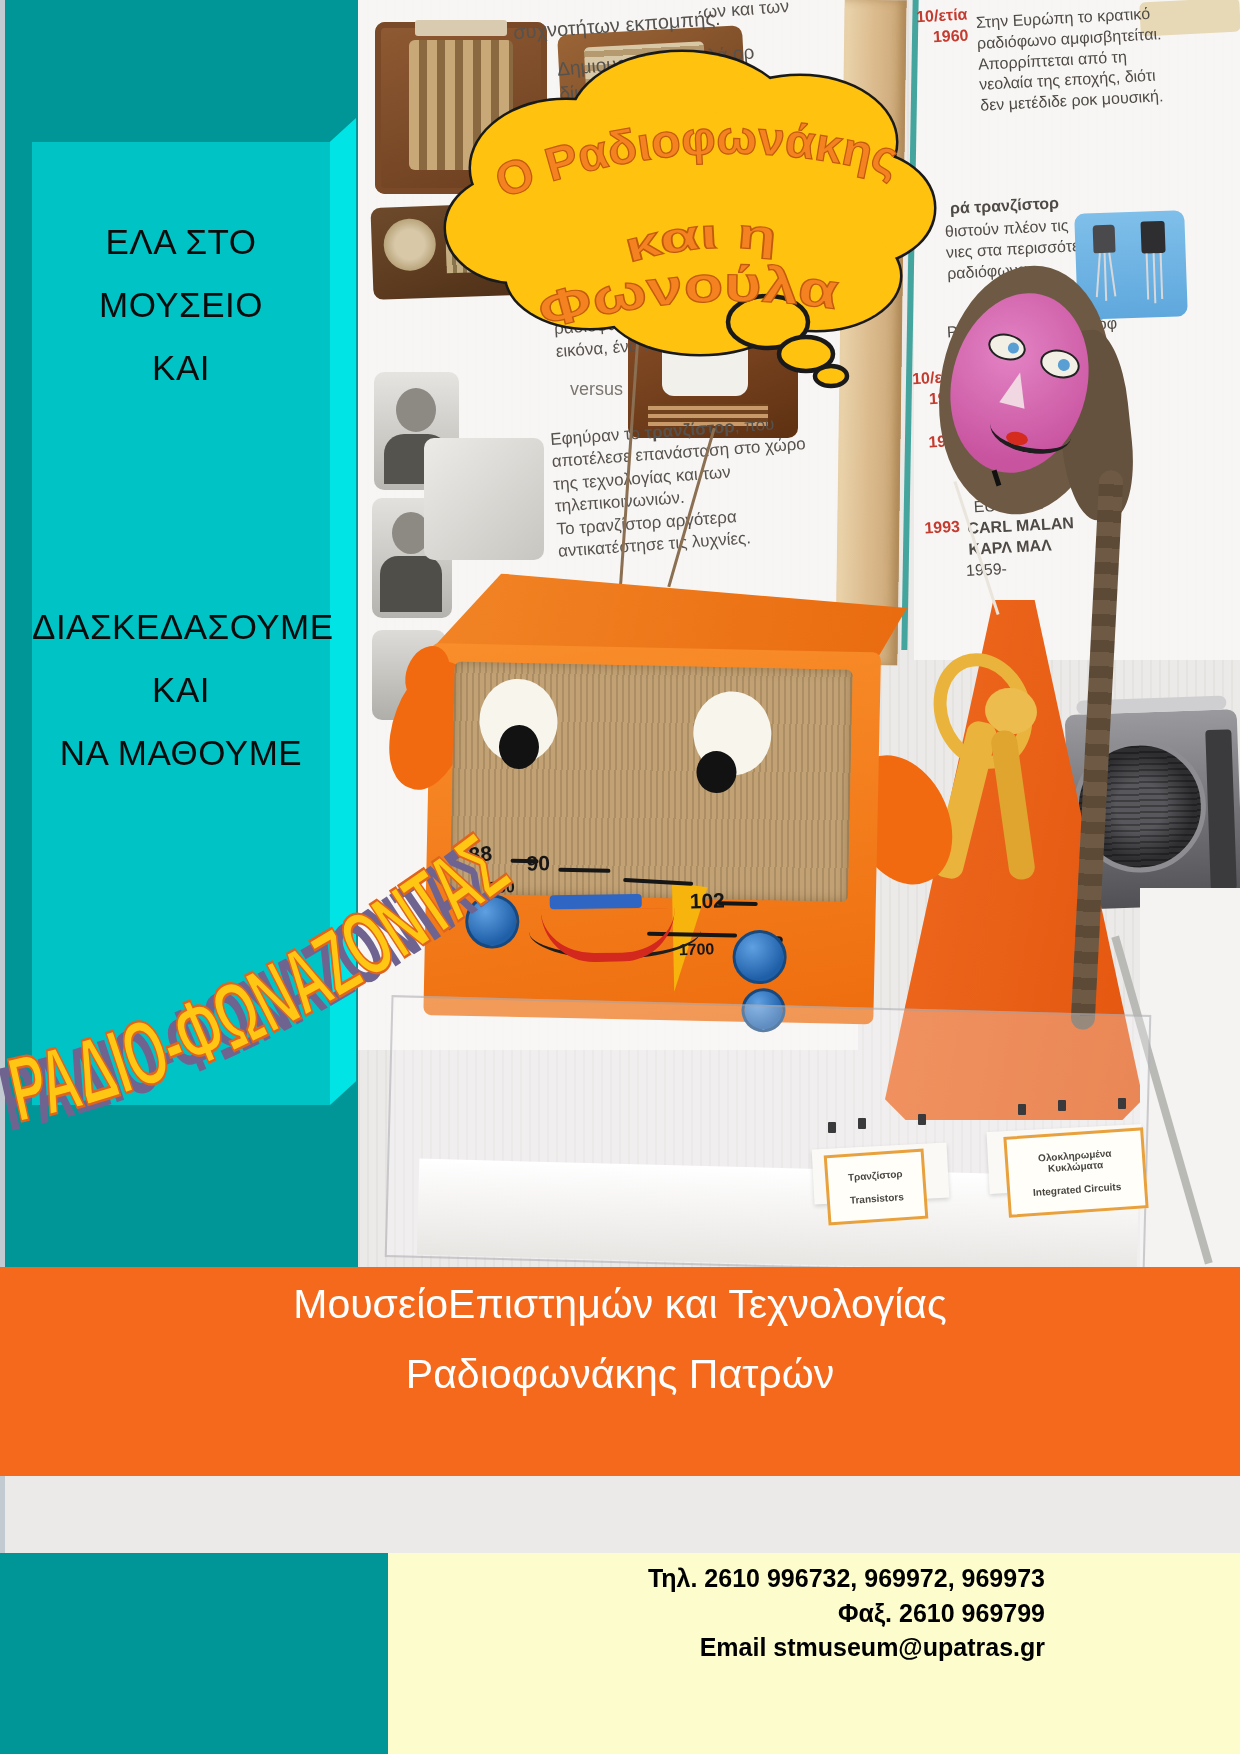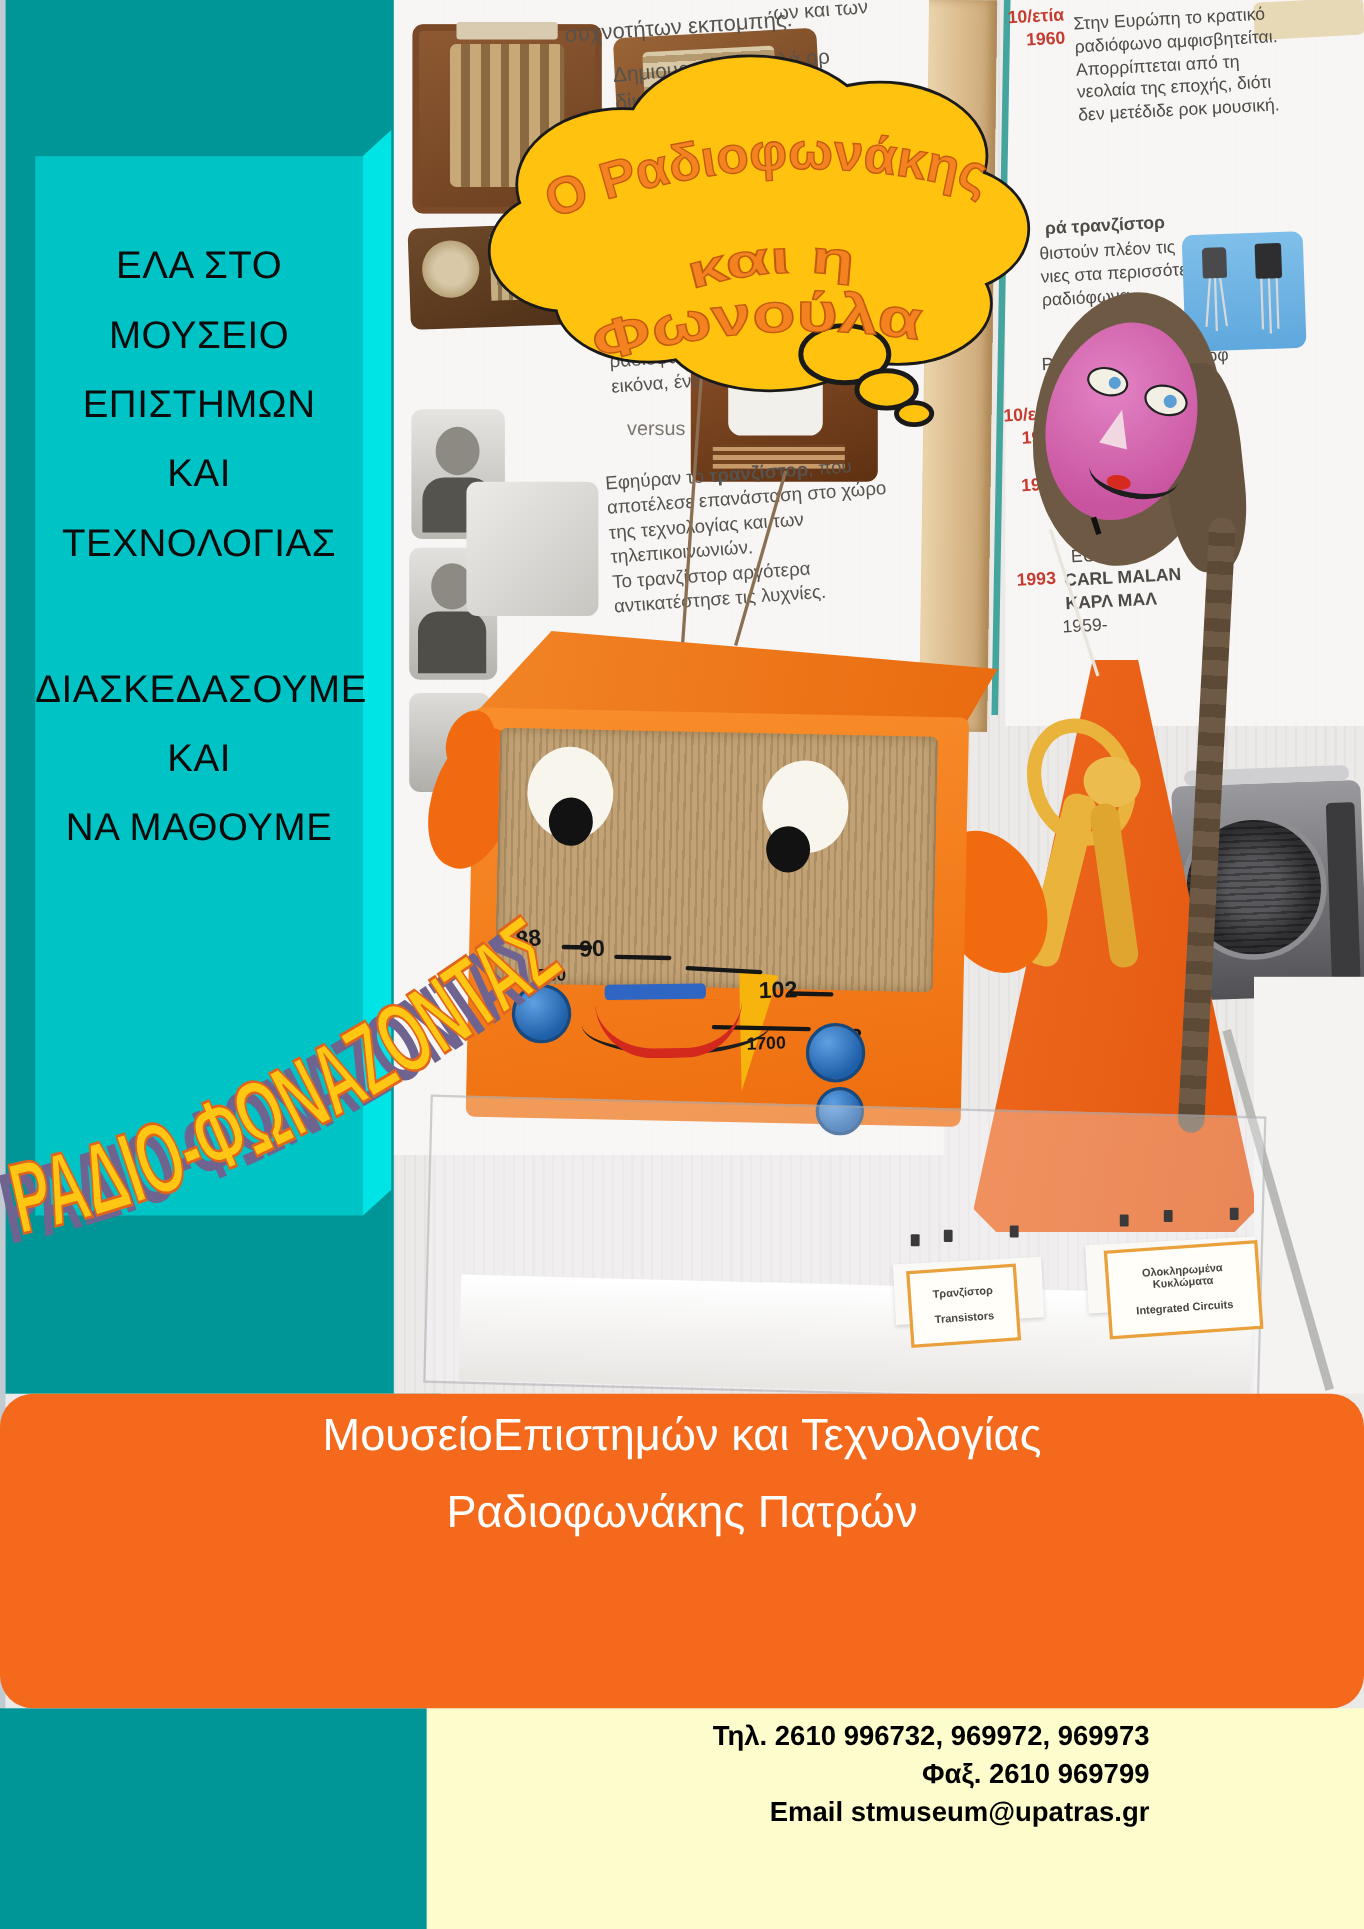--- a/index.html
+++ b/index.html
@@ -25,21 +25,21 @@
   .tl-text{color:#4E4A46;font-size:16px;line-height:1.3;white-space:pre-line;}
   .thumb{border-radius:10px;}
   .dial{position:absolute;font-weight:bold;color:#161616;}
   .dash{position:absolute;background:#161616;border-radius:2px;height:4px;}
   .knob{position:absolute;border-radius:50%;background:radial-gradient(circle at 35% 30%,#5FA0E2,#1F5FA8 70%);
         border:3px solid #17497F;}
   .case-label{position:absolute;background:#FFFEF9;border:3px solid #E8A13C;text-align:center;
       font-size:10px;font-weight:bold;color:#4A4640;line-height:1.15;padding:3px 2px;white-space:pre-line;}
   .comp{position:absolute;width:8px;height:11px;background:#3A3A3C;border-radius:1px;}
   
-  .band{left:0;top:1267px;width:1240px;height:286px;background:#F4691B;text-align:center;color:#FFFFFF;z-index:20;border-radius:30px;}
+  .band{left:0;top:1267px;width:1240px;height:209px;background:#F4691B;text-align:center;color:#FFFFFF;z-index:20;}
   .band-l1{top:14px;width:1240px;font-size:41px;}
   .band-l2{top:84px;width:1240px;font-size:41px;}
   .band-l3{top:158px;width:1240px;font-size:27px;}
   .band-title{top:202px;width:1240px;font-size:46px;font-weight:bold;color:#1D76BB;
     text-shadow:-2px -2px 0 #3C3C3C,2px -2px 0 #3C3C3C,-2px 2px 0 #3C3C3C,2px 2px 0 #3C3C3C,3px 3px 0 #2B2B2B;}
   
   .bottom-teal{left:0;top:1553px;width:388px;height:201px;background:#009697;}
   .bottom-cream{left:388px;top:1553px;width:852px;height:201px;background:#FCFCCC;}
   .contact{position:absolute;right:195px;top:8px;text-align:right;color:#000;
            font-size:25px;font-weight:bold;line-height:1.38;}
@@ -51,23 +51,21 @@
 <div class="page">
 
   <div class="ab left-edge"></div>
 
   <aside class="ab sidebar">
     <div class="ab sb-bevel"></div>
     <div class="ab sb-face"></div>
     <div class="ab sb-text" style="top:210px;">
       <div>ΕΛΑ ΣΤΟ</div>
       <div>ΜΟΥΣΕΙΟ</div>
-      <div>ΕΠΙΣΤΗΜΩΝ</div>
       <div>ΚΑΙ</div>
-      <div>ΤΕΧΝΟΛΟΓΙΑΣ</div>
     </div>
     <div class="ab sb-text" style="top:595px;">
       <div>ΔΙΑΣΚΕΔΑΣΟΥΜΕ</div>
       <div>ΚΑΙ</div>
       <div>ΝΑ ΜΑΘΟΥΜΕ</div>
     </div>
   </aside>
 
   <div class="ab photo">
 

